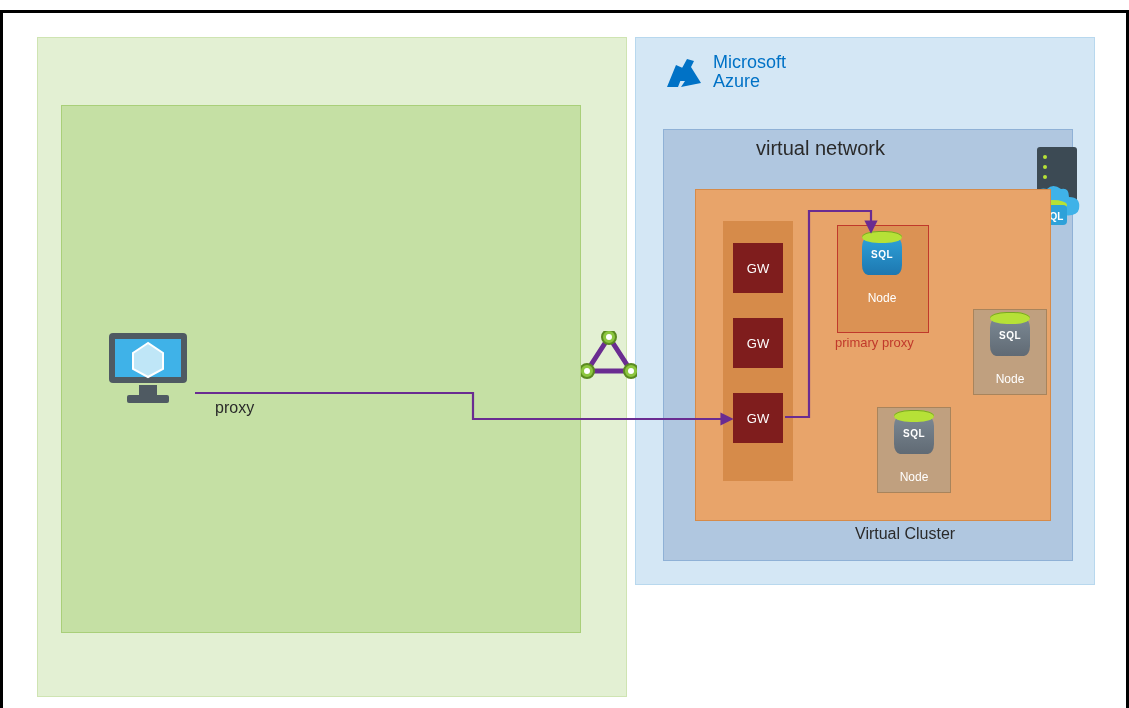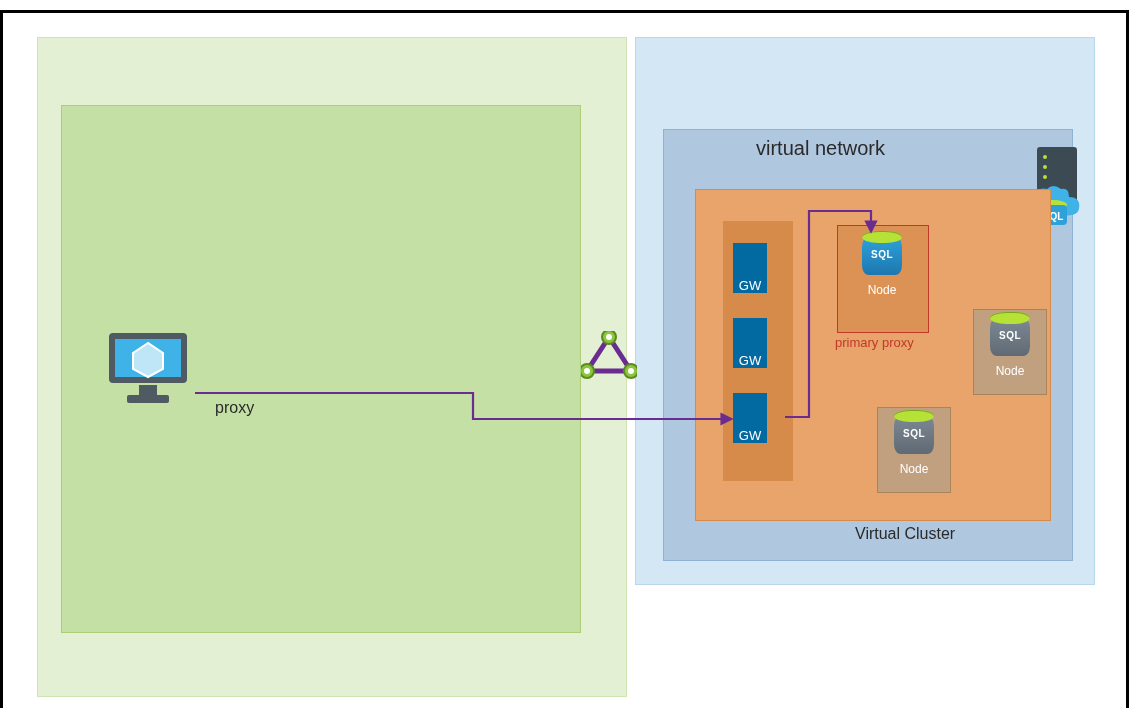--- a/index.html
+++ b/index.html
@@ -15,29 +15,29 @@
 .zone-azure-pale{left:632px;top:24px;width:460px;height:548px;background:#d4e7f5;border:1px solid #b8d8ee}
 .zone-vnet{left:660px;top:116px;width:410px;height:432px;background:#b0c7e0;border:1px solid #8fb1d6}
 .zone-vnet-title{position:absolute;left:753px;top:124px;font-size:20px}
 
 .zone-cluster{left:692px;top:176px;width:356px;height:332px;background:#e8a46a;border:1px solid #d68b4a}
 .zone-cluster-title{position:absolute;left:852px;top:512px;font-size:16px;background:transparent}
 
 .gw-stack{left:720px;top:208px;width:70px;height:260px;background:#d68b4a}
 
 
-.gw{position:absolute;left:730px;width:34px;height:50px;background:#0369a1;color:#fff;font-size:13px;display:flex;align-items:flex-end;justify-content:center}
+.gw{position:absolute;left:730px;width:50px;height:50px;background:#7f1d1d;color:#fff;font-size:13px;display:flex;align-items:center;justify-content:center}
 .gw1{top:230px}
 .gw2{top:305px}
 .gw3{top:380px}
 
 
 .node{position:absolute;width:74px;height:86px;text-align:center;padding-top:2px;box-sizing:border-box}
 .node .db{margin:0 auto}
-.node-lbl{font-size:12px;color:#fff;margin-top:4px}
+.node-lbl{font-size:12px;color:#fff;margin-top:12px}
 .node-primary-wrap{position:absolute;left:834px;top:212px;width:92px;height:108px;border:1px solid #c0392b;background:#d58a4cb3;box-sizing:border-box}
 .primary-label{position:absolute;left:832px;top:322px;color:#c0392b;font-size:13px}
 .node-p{left:842px;top:216px}
 .node-a{left:970px;top:296px}
 .node-b{left:874px;top:394px}
 
 
 .azure-logo{position:absolute;left:664px;top:40px;display:flex;align-items:center;gap:10px}
 .azure-logo svg{display:block}
 .azure-text{color:#0072c6;font-size:18px;line-height:1.05;font-weight:500}
@@ -67,20 +67,29 @@
 </style>
 </head>
 <body>
 
 <div class="frame">
 
   <div class="zone zone-onprem-pale"></div>
   <div class="zone zone-onprem"></div>
 
   <div class="zone zone-azure-pale"></div>
+  <div class="azure-logo">
+    <svg width="36" height="30" viewBox="0 0 36 30">
+      <path d="M20 2 L8 24 L18 24 L14 30 L34 26 L24 10 L27 4 Z M9 8 L0 30 L11 30 L18 12 Z" fill="#0072c6"></path>
+    </svg>
+    <div class="azure-text">
+      <div>Microsoft</div>
+      <div>Azure</div>
+    </div>
+  </div>
 
   <div class="zone zone-vnet"></div>
   <div class="zone-vnet-title">virtual network</div>
 
   <div class="sql-server">
     <svg width="60" height="86" viewBox="0 0 60 86">
       <rect x="14" y="0" width="40" height="60" rx="3" fill="#3c4a54"></rect>
       <circle cx="22" cy="10" r="2" fill="#b6e137"></circle>
       <circle cx="22" cy="20" r="2" fill="#b6e137"></circle>
       <circle cx="22" cy="30" r="2" fill="#b6e137"></circle>

